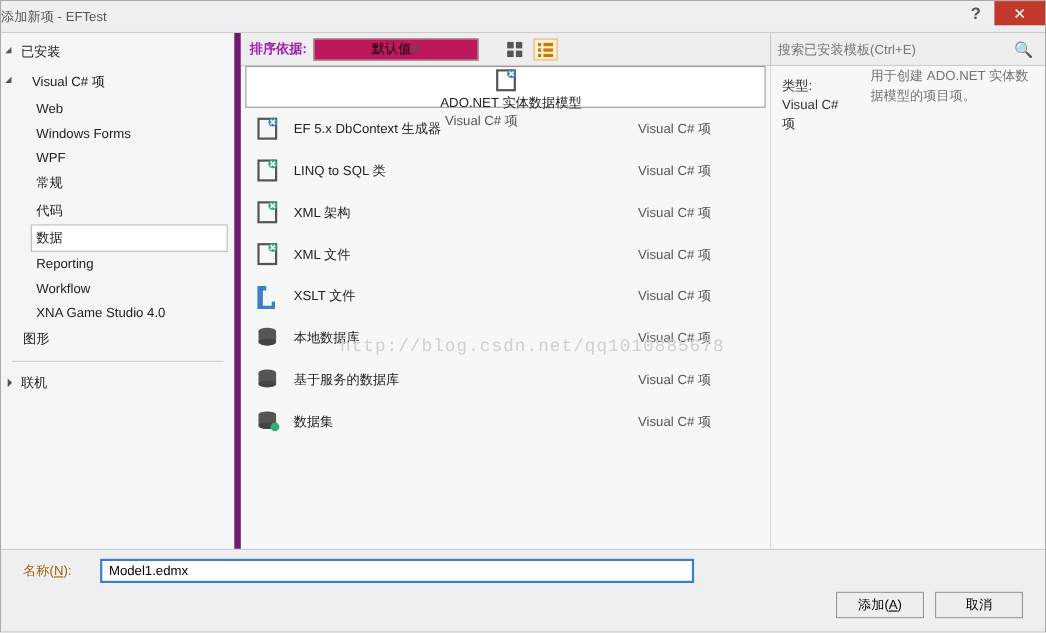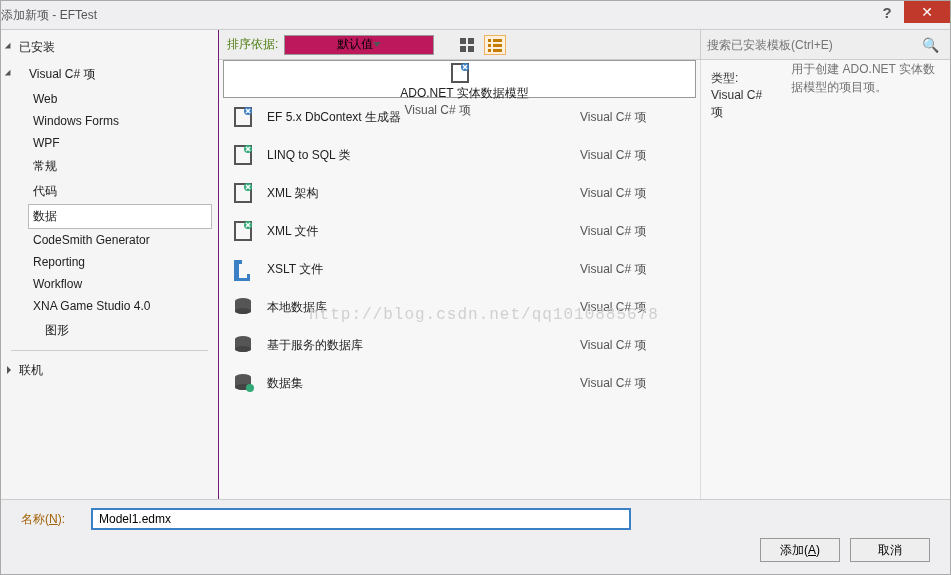--- a/index.html
+++ b/index.html
@@ -8,32 +8,32 @@
 
   .titlebar { height: 28px; background: #efeff2; display: flex; align-items: center; justify-content: flex-start; position: relative; }
   .titlebar .title { color: #555; font-size: 12px; }
   .titlebar .ctrls { position: absolute; right: 0; top: 0; display: flex; }
   .titlebar .ctrl { width: 34px; height: 22px; display:flex; align-items:center; justify-content:center; }
   .ctrl.help { color:#555; font-size:15px; font-weight:bold; }
   .ctrl.close { background:#c0392b; color:#fff; width:46px; height:22px; font-size:14px; }
 
   .body { position:absolute; top:28px; left:0; right:0; bottom:75px; display:flex; border-top:1px solid #ccc; }
 
-  .tree { width:218px; background:#f5f5f5; border-right:1px solid #701a75; padding-top:4px; }
+  .tree { width:218px; background:#f5f5f5; border-right:6px solid #701a75; padding-top:4px; }
   .tree .node { padding:5px 6px 5px 18px; color:#222; cursor:default; position:relative; }
   .tree .node.caret::before { content:""; position:absolute; left:6px; top:9px; border-left:4px solid #555; border-top:4px solid transparent; border-bottom:4px solid transparent; transform:rotate(45deg); }
   .tree .node.caret-right::before { content:""; position:absolute; left:6px; top:9px; border-left:4px solid #555; border-top:4px solid transparent; border-bottom:4px solid transparent; }
   .tree .sub { padding-left:32px; }
   .tree .sub .item { padding:4px 0; color:#222; }
   .tree .sub .item.selected { background:#fff; border:1px solid #bbb; padding:3px 0 3px 4px; margin-left:-5px; margin-right:6px; }
   .tree .divider { height:1px; background:#ccc; margin:6px 10px; }
 
   .mid { flex:1; display:flex; flex-direction:column; background:#f7f7f7; }
   .toolbar { height:30px; background:#eee; border-bottom:1px solid #ccc; display:flex; align-items:center; padding:0 8px; gap:6px;}
-  .toolbar label { color:#4d7c0f; }
+  .toolbar label { color:#a21caf;font-weight:bold; }
   .sortsel { width:150px; height:20px; background:#be185d; border:1px solid #999; padding:0 4px; display:flex; align-items:center; justify-content:center;}
   .sortsel .arrow { border-left:4px solid transparent; border-right:4px solid transparent; border-top:5px solid #555; }
   .view-btn { width:22px; height:20px; border:1px solid transparent; display:flex; align-items:center; justify-content:center; }
   .view-btn.active { border:1px solid #f0b060; background:#fff1dc; }
   .view-btn svg { display:block; }
 
   .search { flex:1; height:30px; display:flex; align-items:center; padding:0 6px; border-bottom:1px solid #ccc; background:#eee; border-left:1px solid #ccc;}
   .search input { flex:1; border:none; background:transparent; outline:none; color:#777; font-style:normal;}
   .search .mag { color:#555; padding:0 4px; font-size:14px; }
 
@@ -78,26 +78,25 @@
     <div class="tree">
       <div class="node caret">已安装</div>
       <div class="node caret" style="padding-left:28px">Visual C# 项</div>
       <div class="sub" id="tree-sub">
           <div class="item">Web</div>
           <div class="item">Windows Forms</div>
           <div class="item">WPF</div>
           <div class="item">常规</div>
           <div class="item">代码</div>
           <div class="item selected">数据</div>
-          <div class="item">CodeSmith Generator</div>
           <div class="item">Reporting</div>
           <div class="item">Workflow</div>
           <div class="item">XNA Game Studio 4.0</div>
         </div>
-      <div class="node" style="padding-left:44px">图形</div>
+      <div class="node" style="padding-left:20px">图形</div>
       <div class="divider"></div>
       <div class="node caret-right">联机</div>
     </div>
 
     <div class="mid">
       <div class="toprow">
         <div class="toolbar" style="flex:1">
           <label>排序依据:</label>
           <div class="sortsel">
             <span>默认值</span>

